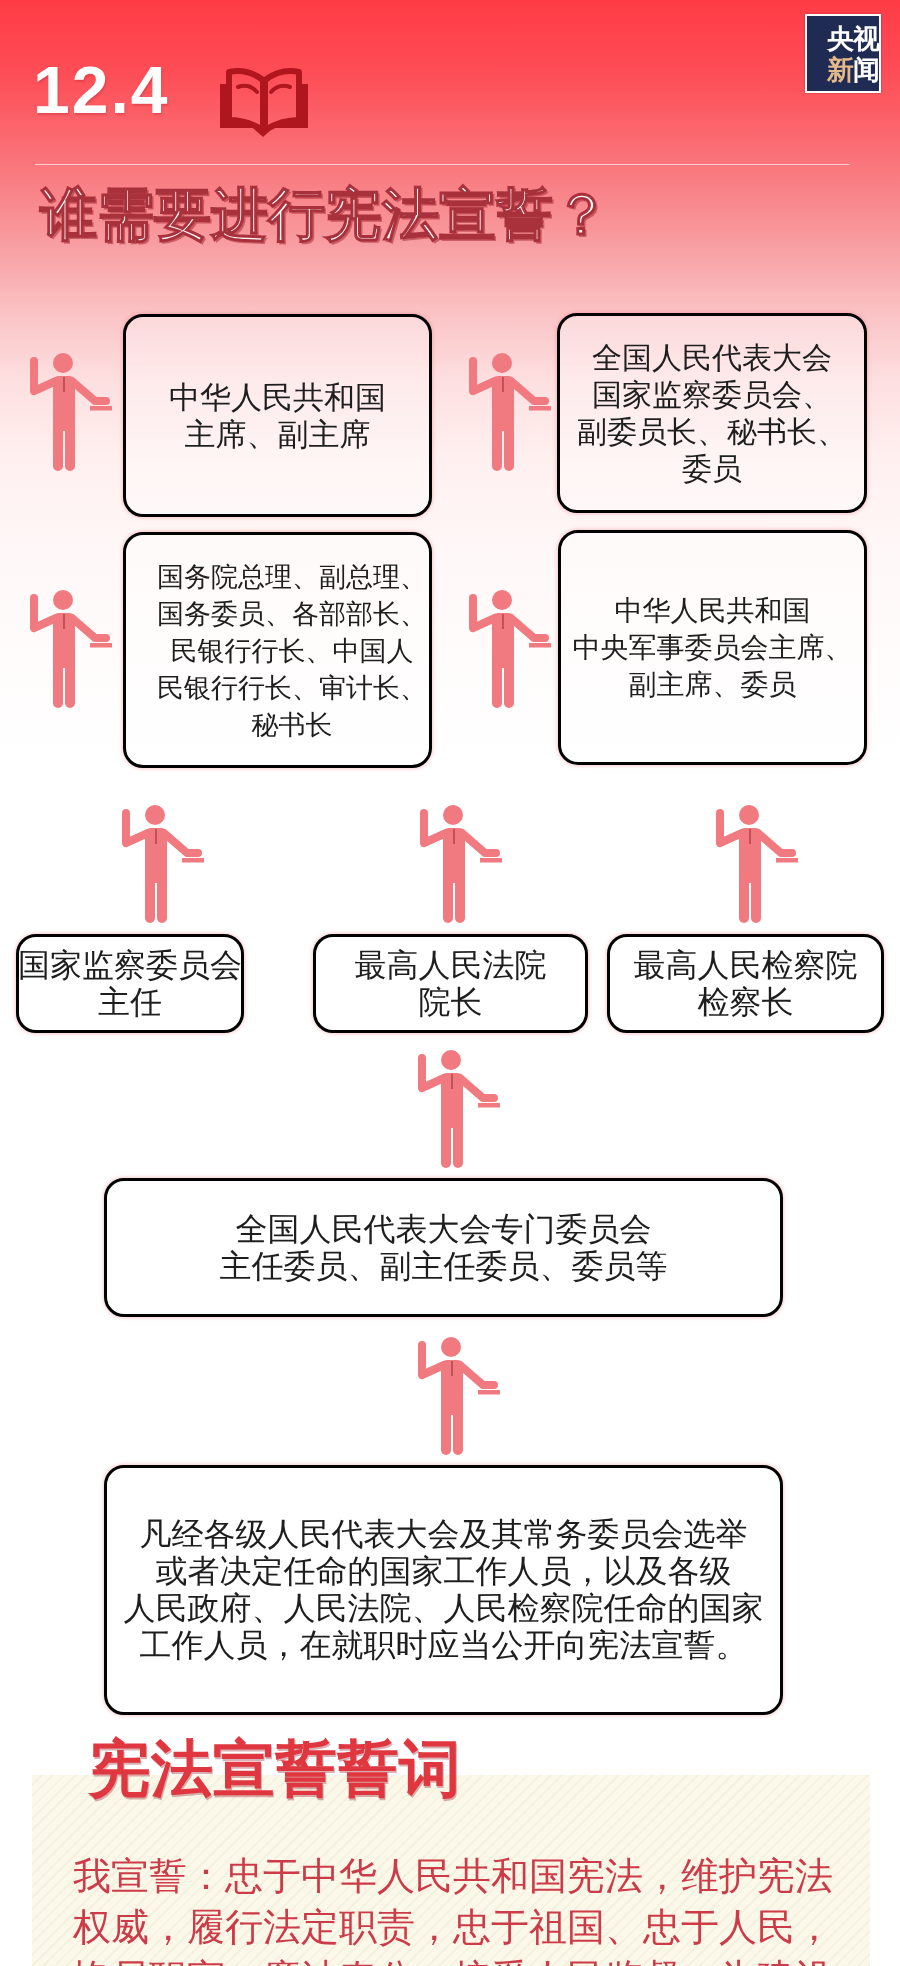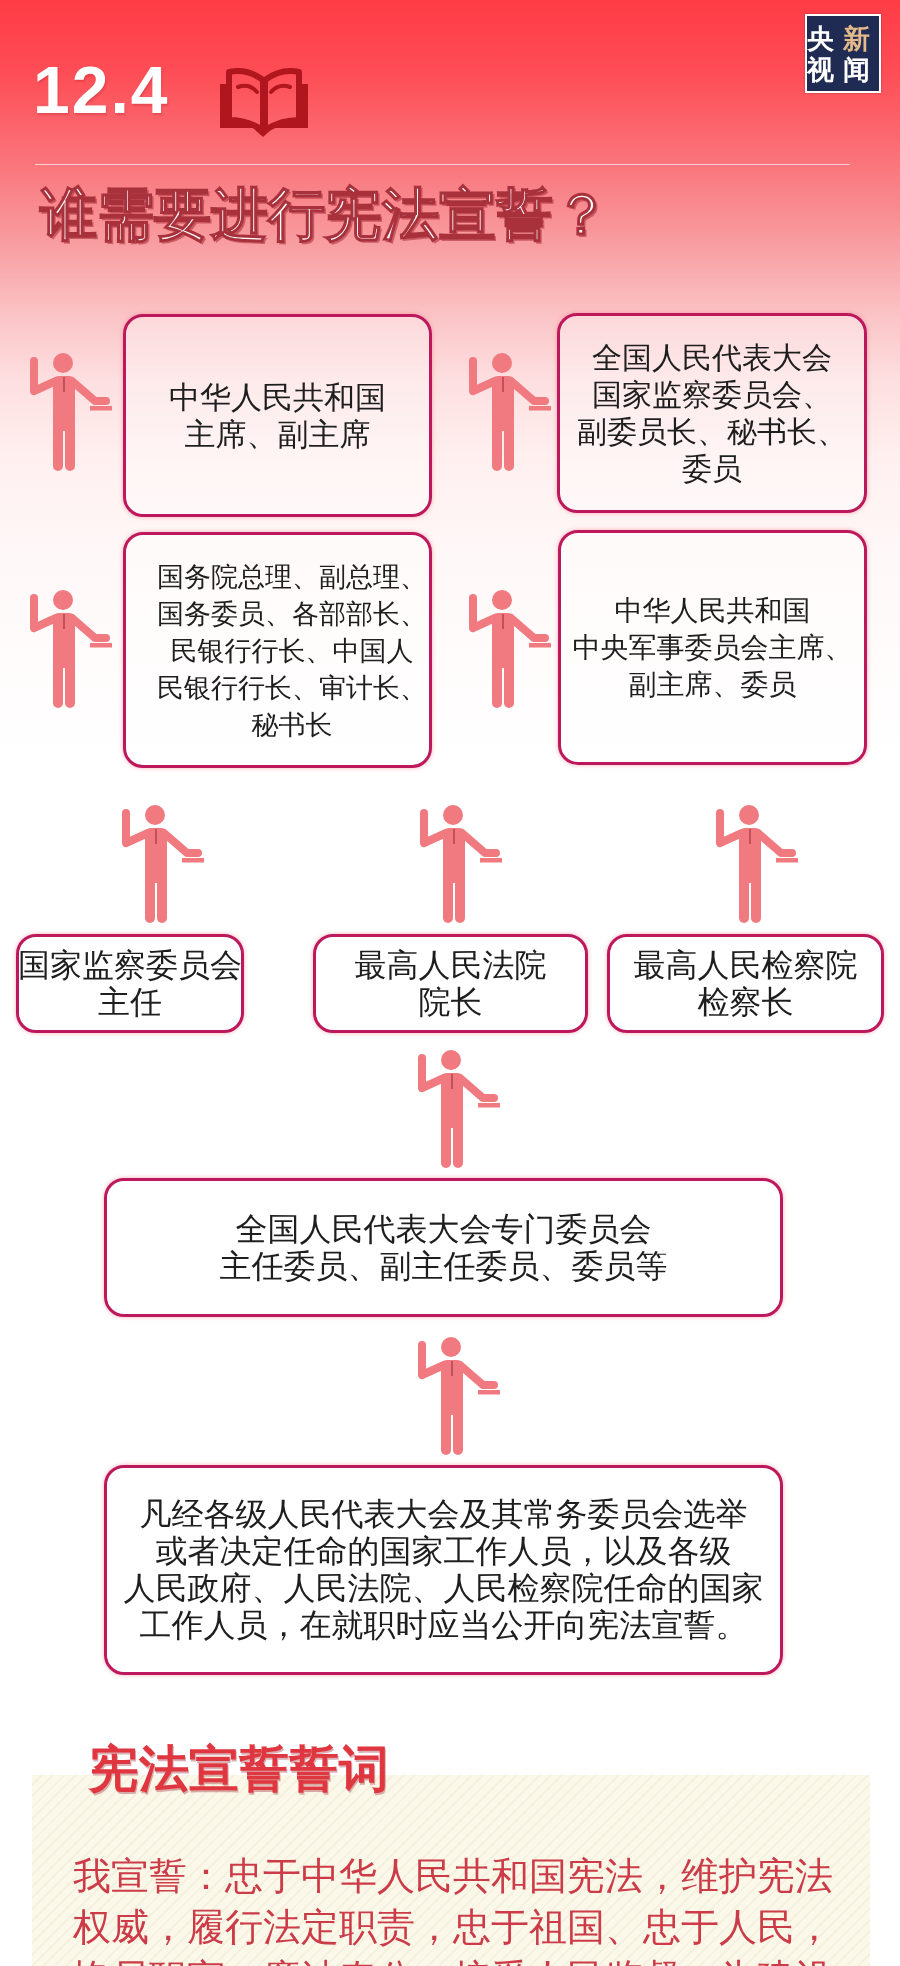--- a/index.html
+++ b/index.html
@@ -18,41 +18,41 @@
       left: 33px; top: 57px; margin: 0;
       font-family: "Liberation Sans", sans-serif; font-weight: bold;
       font-size: 66px; line-height: 1; letter-spacing: 2px; color: #ffffff;
       text-shadow: 1px 2px 2px rgba(150, 20, 30, 0.25);
     }
     .book { left: 215px; top: 62px; width: 100px; height: 78px; }
     .divider { left: 35px; top: 164px; width: 815px; height: 1px; background: rgba(255,255,255,0.65); }
     .logo {
       left: 805px; top: 14px; width: 72px; height: 75px;
       background: #1f2b52; border: 2px solid #ffffff; box-shadow: 0 0 2px rgba(0,0,0,0.3);
-      display: flex; flex-direction: row; align-items: center; justify-content: center;
+      display: flex; flex-direction: column; align-items: flex-end; justify-content: center;
       font-family: "DejaVu Sans", sans-serif; font-weight: bold; font-size: 27px; line-height: 31px;
       color: #ffffff; letter-spacing: -1px;
     }
     .logo .accent { color: #e6b98a; }
     .title {
       left: 40px; top: 181px; margin: 0;
       font-family: "DejaVu Sans", sans-serif; font-weight: bold;
       font-size: 57px; line-height: 66px; color: #ffffff; white-space: nowrap;
       -webkit-text-stroke: 1.2px #a8313c;
       text-shadow: 2px 2px 0 rgba(168, 40, 52, 0.55);
       text-align: center;
     }
 
     
     .person { width: 100px; height: 135px; color: #f07a7f; }
 
     
     .box {
       box-sizing: border-box;
-      border: 3px solid #be185d; border-radius: 20px;
+      border: 3px solid #000000; border-radius: 20px;
       background: rgba(255,255,255,0.35);
       box-shadow: 0 0 4px rgba(240, 110, 120, 0.55);
       display: flex; flex-direction: column; align-items: center; justify-content: center;
       text-align: center; color: #1e1e1e;
       font-family: "DejaVu Serif", serif; line-height: 37px;
     }
     .box span { display: block; white-space: nowrap; }
     .f27 { font-size: 27px; padding-left: 29px; }
     .f28 { font-size: 28px; }
     .f30 { font-size: 30px; }
@@ -60,21 +60,21 @@
     .f32 { font-size: 32px; }
 
     
     .panel {
       left: 32px; top: 1775px; width: 838px; height: 220px;
       background: repeating-linear-gradient(135deg, #fbf8ea 0px, #fbf8ea 6px, #f5f1df 6px, #f5f1df 8px);
     }
     .oath-heading {
       left: 89px; top: 1738px; margin: 0; z-index: 2;
       font-family: "DejaVu Sans", sans-serif; font-weight: bold;
-      font-size: 50px; line-height: 62px; color: #e0363f; white-space: nowrap;
+      font-size: 62px; line-height: 62px; color: #e0363f; white-space: nowrap;
       text-shadow: 1px 2px 0 rgba(150, 30, 40, 0.35);
     }
     .oath-text {
       left: 73px; top: 1851px; z-index: 2;
       font-family: "DejaVu Serif", serif; font-size: 38px; line-height: 51px; color: #cc3b48;
     }
     .oath-text span { display: block; white-space: nowrap; }
   </style>
 </head>
 <body>
@@ -180,21 +180,21 @@
 <div class="abs box f32" style="left:607px;top:934px;width:277px;height:99px">
   <span>最高人民检察院</span>
   <span>检察长</span>
 </div>
 
 <div class="abs box f32" style="left:104px;top:1178px;width:679px;height:139px">
   <span>全国人民代表大会专门委员会</span>
   <span>主任委员、副主任委员、委员等</span>
 </div>
 
-<div class="abs box f32" style="left:104px;top:1465px;width:679px;height:210px">
+<div class="abs box f32" style="left:104px;top:1465px;width:679px;height:250px">
   <span>凡经各级人民代表大会及其常务委员会选举</span>
   <span>或者决定任命的国家工作人员，以及各级</span>
   <span>人民政府、人民法院、人民检察院任命的国家</span>
   <span>工作人员，在就职时应当公开向宪法宣誓。</span>
 </div>
 
 <div class="abs panel"></div>
 <h3 class="abs oath-heading">宪法宣誓誓词</h3>
 <div class="abs oath-text">
   <span>我宣誓：忠于中华人民共和国宪法，维护宪法</span>

